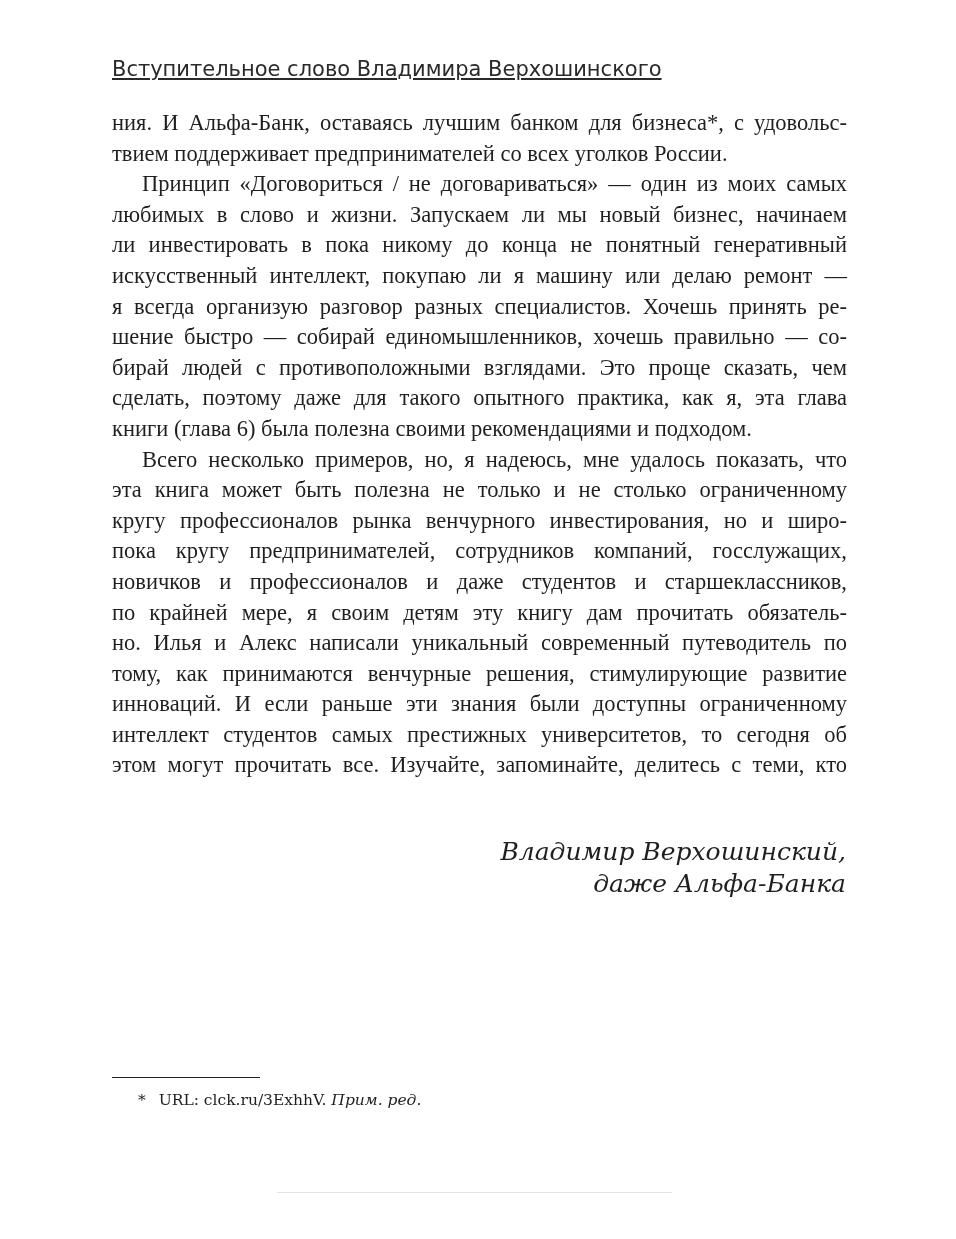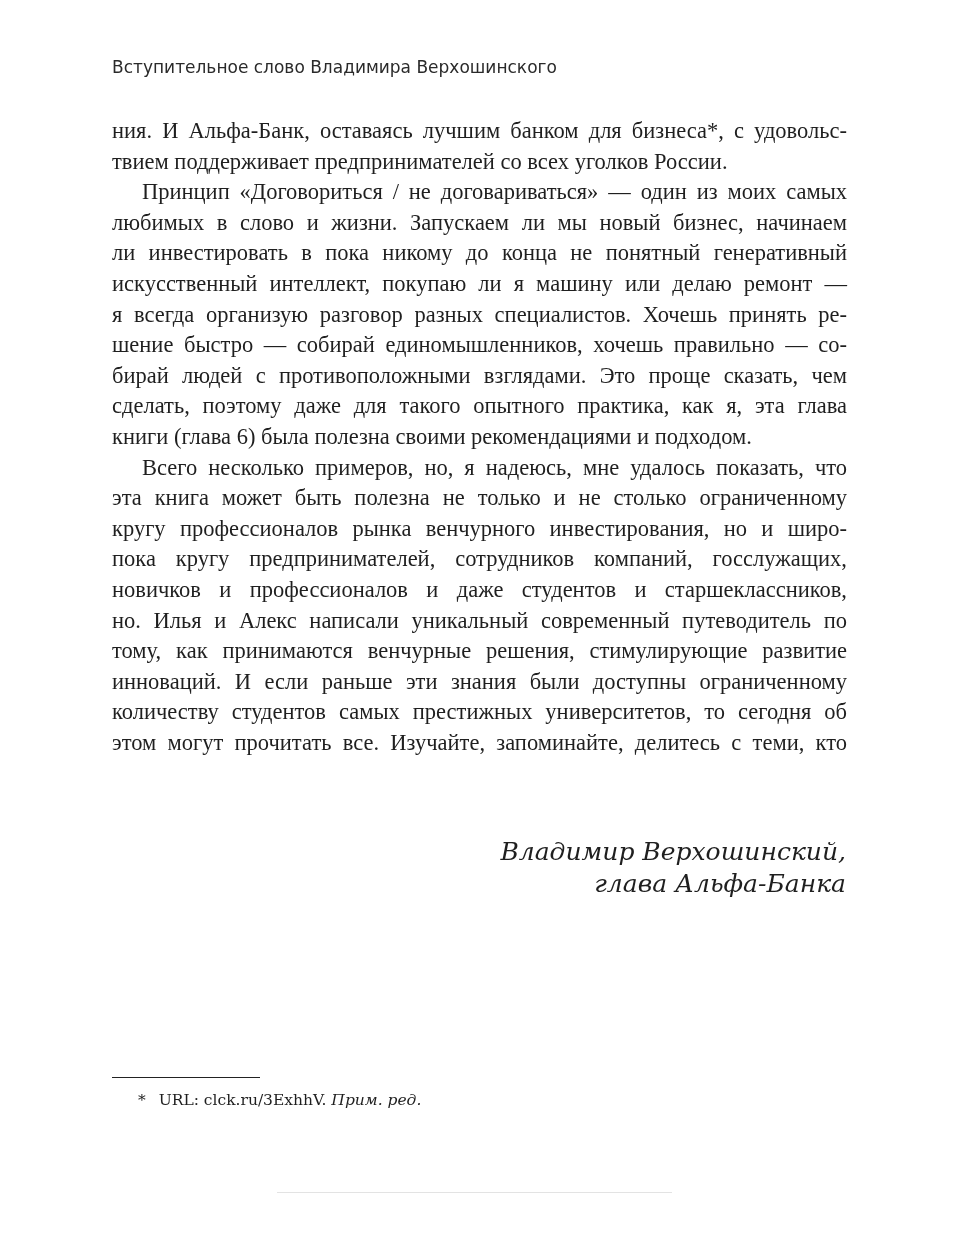--- a/index.html
+++ b/index.html
@@ -12,28 +12,29 @@
     height: 1239px;
     position: relative;
     overflow: hidden;
     color: #1f1f1f;
   }
   .running-head {
     position: absolute;
     left: 112px;
     top: 57px;
     font-family: "DejaVu Sans", sans-serif;
-    font-size: 17px;
+    font-size: 21px;
     color: #2a2a2a;
     letter-spacing: 0px;
+    text-decoration: underline;
   }
   .body-text {
     position: absolute;
     left: 112px;
-    top: 116px;
+    top: 108px;
     width: 735px;
     font-family: "Liberation Serif", serif;
     font-size: 22.5px;
     line-height: 30.6px;
     color: #1f1f1f;
   }
   .line {
     display: block;
     white-space: nowrap;
     text-align: justify;
@@ -104,30 +105,31 @@
   <span class="line">шение быстро — собирай единомышленников, хочешь правильно — со-</span>
   <span class="line">бирай людей с противоположными взглядами. Это проще сказать, чем</span>
   <span class="line">сделать, поэтому даже для такого опытного практика, как я, эта глава</span>
   <span class="line last">книги (глава 6) была полезна своими рекомендациями и подходом.</span>
 
   <span class="line indent">Всего несколько примеров, но, я надеюсь, мне удалось показать, что</span>
   <span class="line">эта книга может быть полезна не только и не столько ограниченному</span>
   <span class="line">кругу профессионалов рынка венчурного инвестирования, но и широ-</span>
   <span class="line">пока кругу предпринимателей, сотрудников компаний, госслужащих,</span>
   <span class="line">новичков и профессионалов и даже студентов и старшеклассников,</span>
+  <span class="line">по крайней мере, я своим детям эту книгу дам прочитать обязатель-</span>
   <span class="line">но. Илья и Алекс написали уникальный современный путеводитель по</span>
   <span class="line">тому, как принимаются венчурные решения, стимулирующие развитие</span>
   <span class="line">инноваций. И если раньше эти знания были доступны ограниченному</span>
-  <span class="line">количеству студентов самых престижных университетов, то сегодня об</span>
+  <span class="line">интеллект студентов самых престижных университетов, то сегодня об</span>
   <span class="line">этом могут прочитать все. Изучайте, запоминайте, делитесь с теми, кто</span>
 </div>
 
 <div class="signature">
   <span>Владимир Верхошинский,</span>
-  <span>глава Альфа-Банка</span>
+  <span>даже Альфа-Банка</span>
 </div>
 
 <div class="footnote-rule"></div>
 
 <div class="footnote">
   <span class="mark">*</span>
   <span>URL: clck.ru/3ExhhV.</span>
   <span class="note-ed">Прим. ред.</span>
 </div>
 

